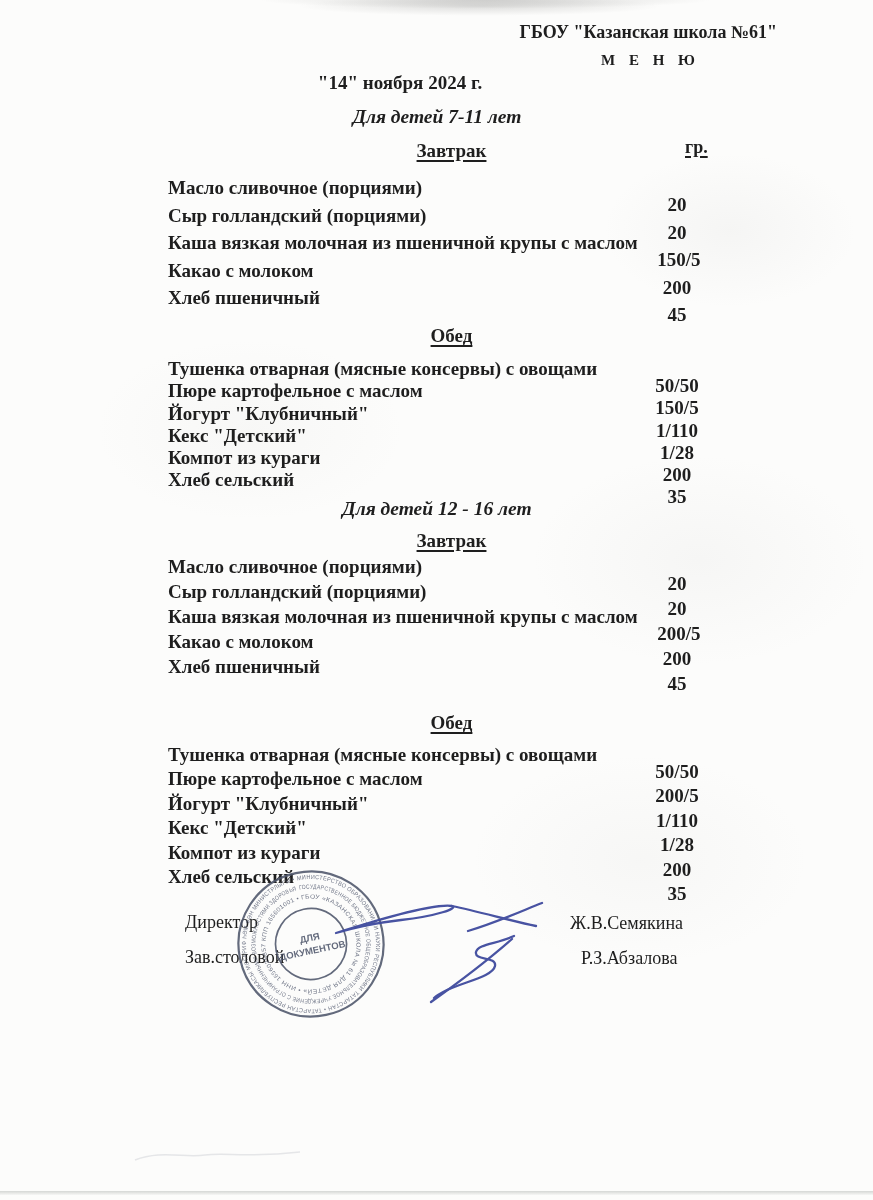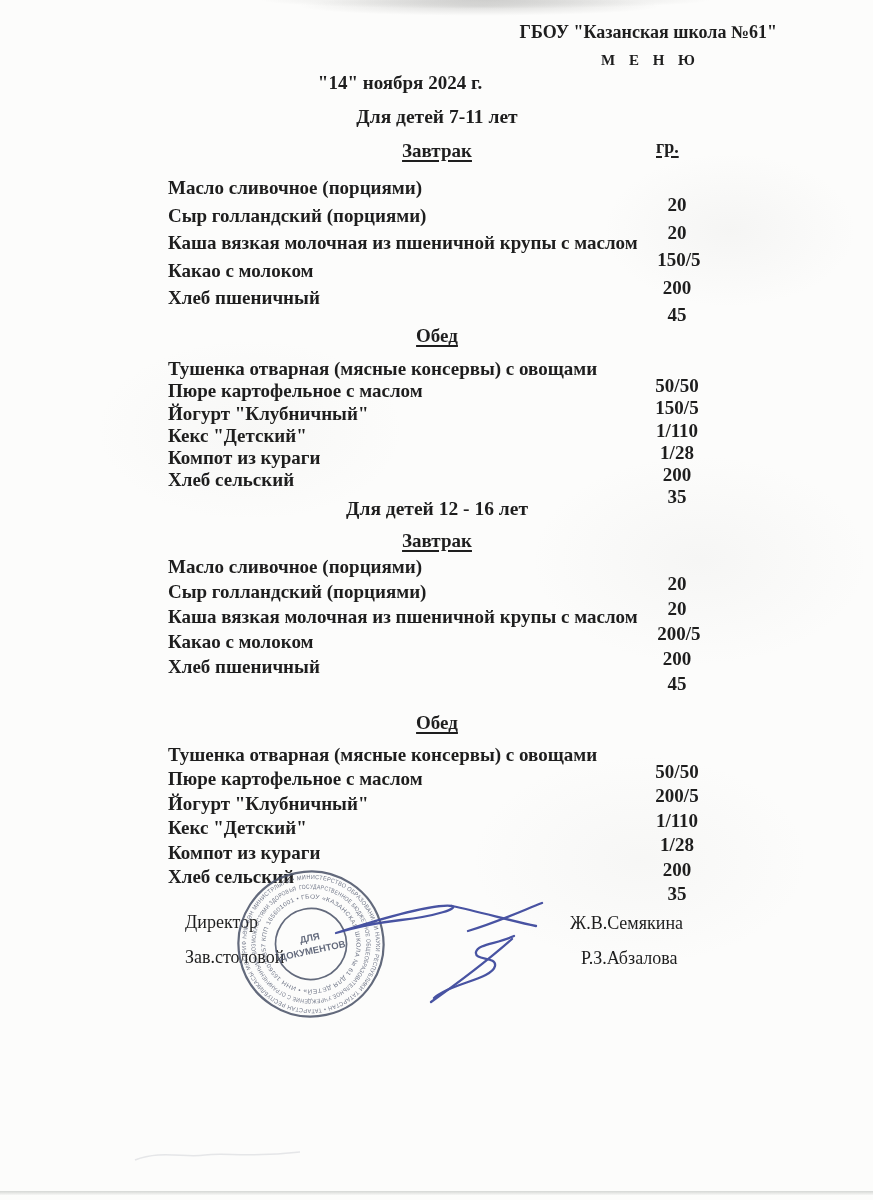--- a/index.html
+++ b/index.html
@@ -15,23 +15,23 @@
       radial-gradient(ellipse 260px 14px at 480px 6px, rgba(150,150,148,0.30), transparent 70%),
       radial-gradient(ellipse 180px 110px at 730px 230px, rgba(185,185,183,0.10), transparent 70%),
       radial-gradient(ellipse 240px 150px at 700px 560px, rgba(185,185,183,0.09), transparent 70%),
       radial-gradient(ellipse 220px 130px at 250px 430px, rgba(185,185,183,0.07), transparent 70%),
       radial-gradient(ellipse 240px 150px at 640px 860px, rgba(185,185,183,0.08), transparent 70%);
   }
   .abs{position:absolute;}
   .school-header{top:22px;right:96px;font-size:18px;font-weight:bold;}
   .menu-title{top:52px;left:100px;width:600px;text-align:right;font-size:15px;font-weight:bold;letter-spacing:5px;}
   .menu-date{top:72px;left:100px;width:600px;text-align:center;font-size:19px;font-weight:bold;}
-  .age-label{left:160px;width:554px;text-align:center;font-size:19.5px;font-weight:bold;}
+  .age-label{left:160px;width:554px;text-align:center;font-size:19.5px;font-weight:bold;font-style:italic;}
   .meal-head{left:160px;width:554px;text-align:center;font-size:19px;font-weight:bold;}
-  .meal-head span, .grams-head span{text-decoration:underline;text-underline-offset:3px;text-decoration-thickness:1.5px;}
+  .meal-head span, .grams-head span{text-decoration:underline;text-underline-offset:3px;text-decoration-thickness:1.5px;margin-left:29px;}
   .grams-head{left:656px;width:52px;text-align:left;font-size:18px;font-weight:bold;}
   .list{left:168px;width:552px;font-size:19px;font-weight:bold;}
   .row{display:flex;align-items:flex-start;}
   .dish{flex:1;white-space:nowrap;}
   .qty{width:86px;text-align:center;margin-top:17px;}
   .lh-a .row{height:27.6px;}
   .lh-b .row{height:22.3px;}
   .lh-c .row{height:25.1px;}
   .lh-d .row{height:24.4px;}
   .sig-title{left:185px;font-size:18px;font-weight:normal;}

